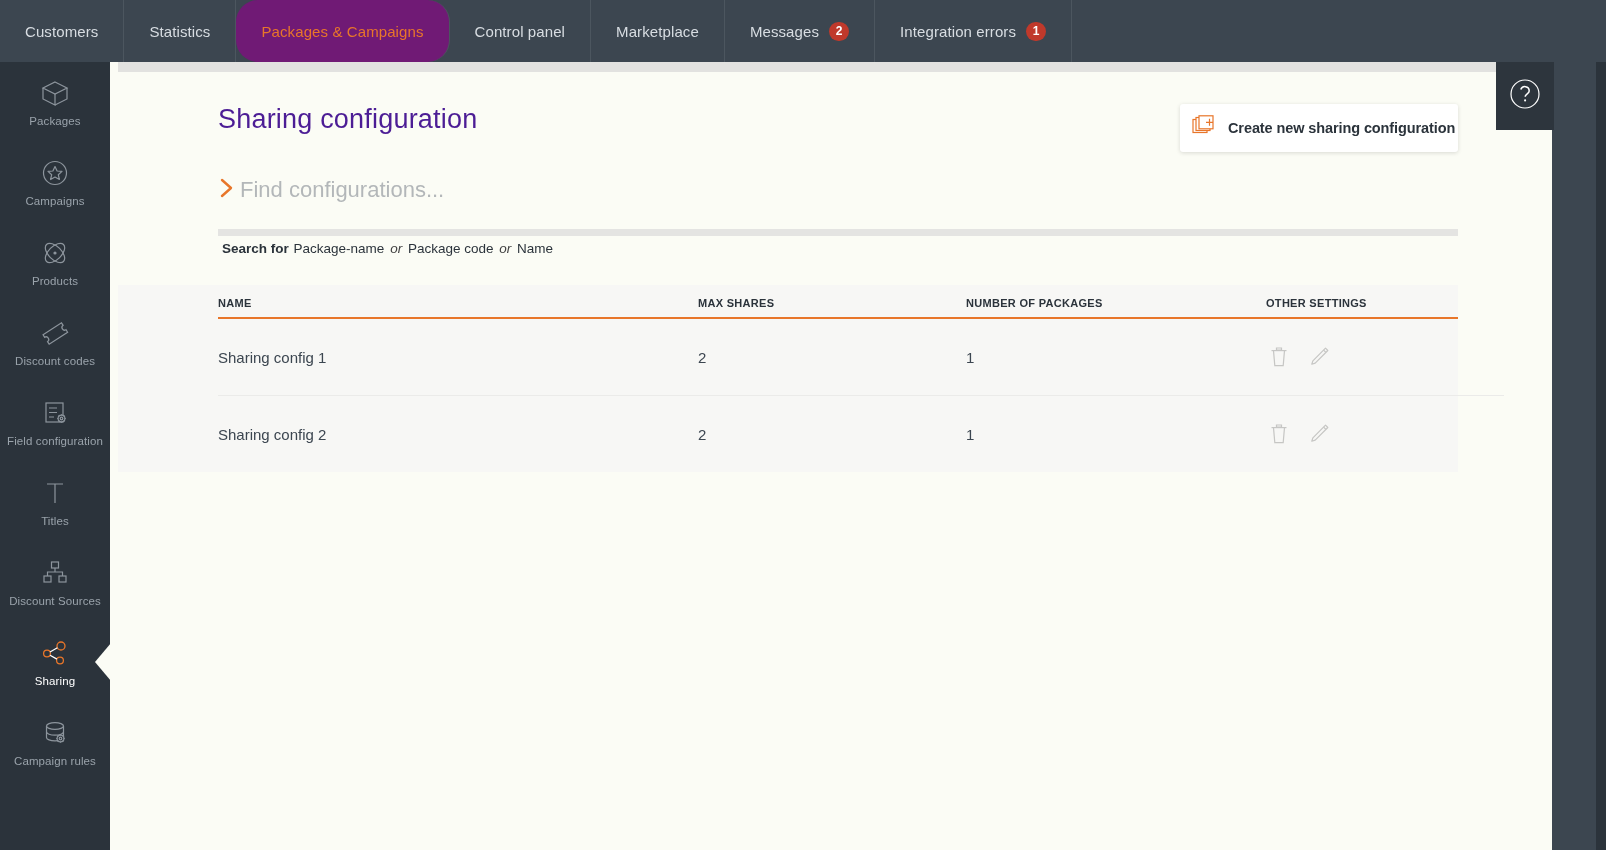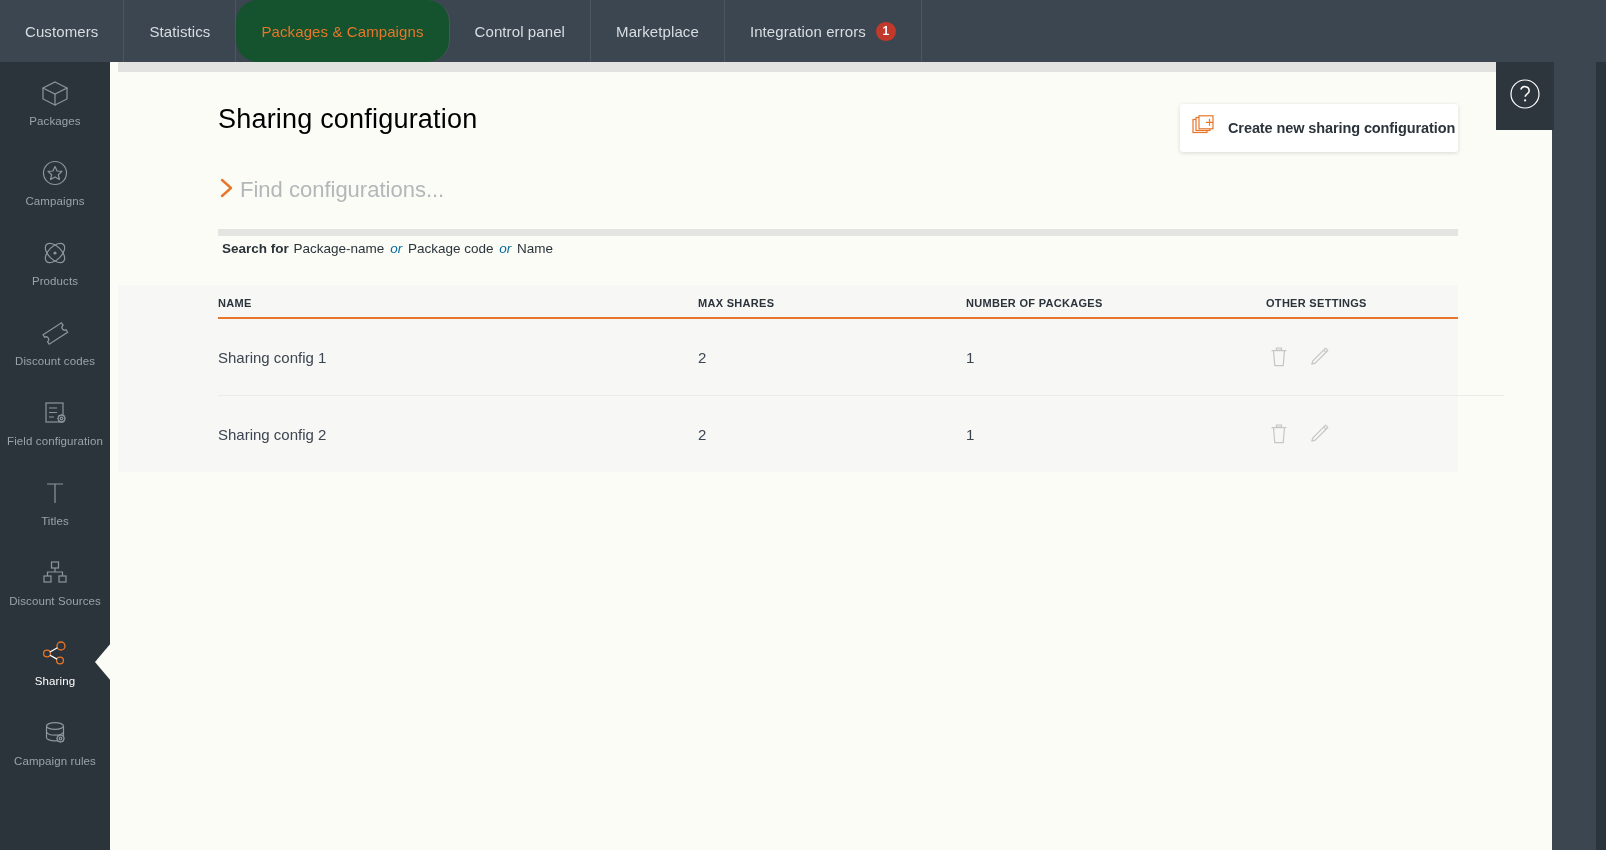--- a/index.html
+++ b/index.html
@@ -28,21 +28,21 @@
     padding: 0 25px;
     color: #d8dde2;
     font-size: 15px;
     letter-spacing: .1px;
     border-right: 1px solid #4c565f;
     white-space: nowrap;
     cursor: pointer;
   }
   .topnav-tab:first-child { border-left: none; }
   .topnav-tab.active {
-    background: #14532d;
+    background: #701a75;
     color: #e8762a;
     border-radius: 22px;
   }
   .topnav-tab .badge {
     display: inline-flex;
     align-items: center;
     justify-content: center;
     min-width: 20px;
     height: 19px;
     padding: 0 6px;
@@ -146,21 +146,21 @@
     z-index: 30;
     cursor: pointer;
   }
 
   
   .page-title {
     position: absolute;
     top: 104px; left: 218px;
     font-size: 27px;
     font-weight: 400;
-    color: #000000;
+    color: #4c1d95;
     letter-spacing: .2px;
     z-index: 8;
   }
 
   .create-btn {
     position: absolute;
     top: 104px; left: 1180px;
     width: 278px; height: 48px;
     background: #ffffff;
     border-radius: 3px;
@@ -217,21 +217,21 @@
   }
   .search-hint {
     position: absolute;
     top: 241px; left: 222px;
     font-size: 13.5px;
     color: #2b333b;
     z-index: 8;
     white-space: nowrap;
   }
   .search-hint b { font-weight: bold; }
-  .search-hint i { font-style: italic; color: #0369a1; padding: 0 1px; }
+  .search-hint i { font-style: italic; color: #404040; padding: 0 1px; }
   .search-hint span { padding: 0 1px; }
 
   
   .table-block {
     position: absolute;
     top: 285px; left: 118px;
     width: 1340px;
     background: #f7f7f5;
     z-index: 6;
     padding-left: 100px;
@@ -292,20 +292,24 @@
     <span>Statistics</span>
   </div>
   <div class="topnav-tab active">
     <span>Packages &amp; Campaigns</span>
   </div>
   <div class="topnav-tab">
     <span>Control panel</span>
   </div>
   <div class="topnav-tab">
     <span>Marketplace</span>
+  </div>
+  <div class="topnav-tab">
+    <span>Messages</span>
+    <span class="badge">2</span>
   </div>
   <div class="topnav-tab">
     <span>Integration errors</span>
     <span class="badge">1</span>
   </div>
   <div class="topnav-filler"></div>
 </div>
 
 <div class="right-strip">
   <div class="right-strip-inner"></div>

